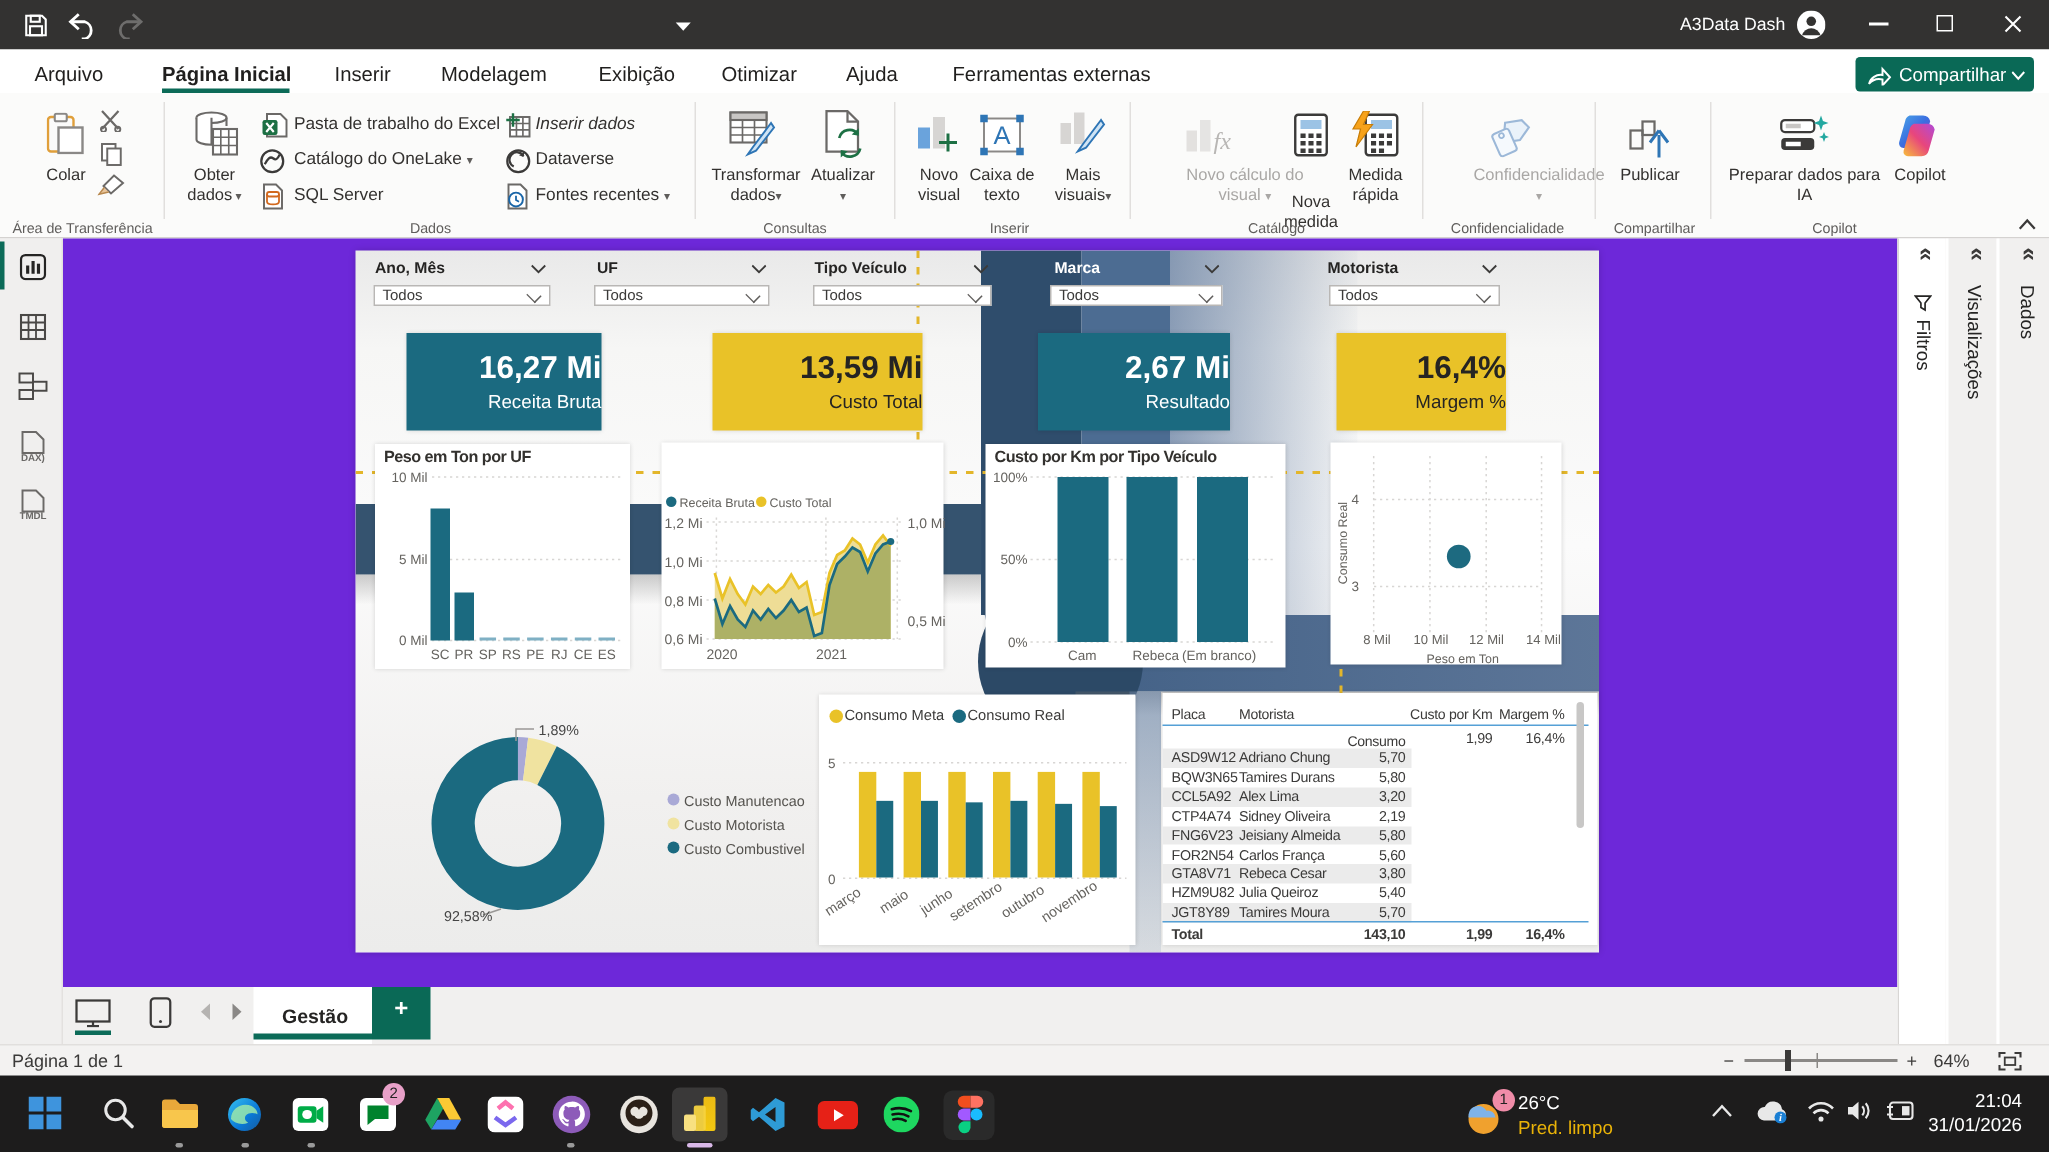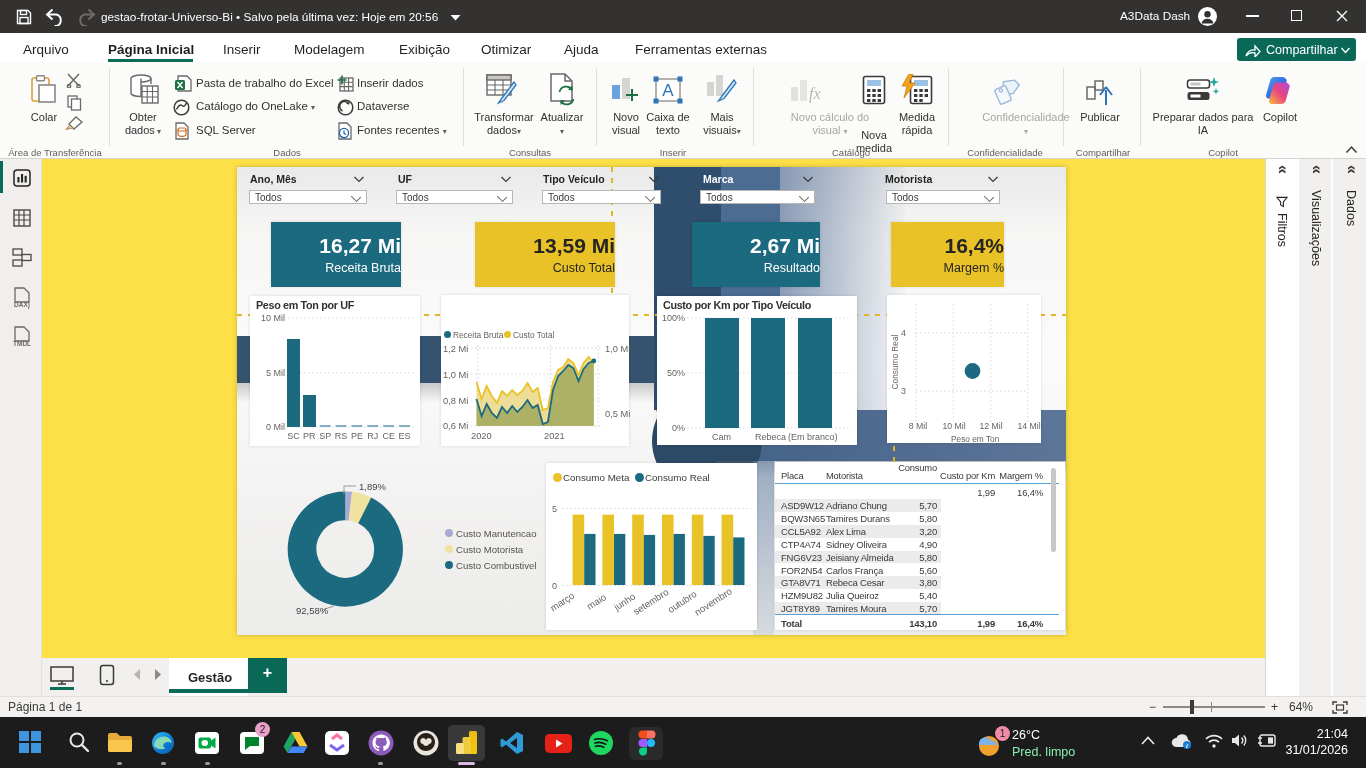--- a/index.html
+++ b/index.html
@@ -14,21 +14,21 @@
 
 #ribbon{left:0;top:62px;width:1366px;height:97px;background:#fbfbfa;border-bottom:1px solid #d4d2d0;}
 .rsep{position:absolute;top:6px;height:78px;width:1px;background:#e1dfdd;}
 .rgl{position:absolute;top:85px;font-size:9.5px;color:#5f5d5b;white-space:nowrap;transform:translateX(-50%);}
 .rlab{position:absolute;font-size:11px;color:#33312f;white-space:nowrap;text-align:center;line-height:13px;}
 .rlabl{position:absolute;font-size:11.5px;color:#33312f;white-space:nowrap;}
 .dis{color:#a9a7a5 !important;margin-left:24px;}
 
 #sidebar{left:0;top:159px;width:42px;height:537px;background:#f0efee;border-right:1px solid #e3e1df;}
 
-#canvas{left:42px;top:159px;width:1223px;height:499px;background:#fde047;}
+#canvas{left:42px;top:159px;width:1223px;height:499px;background:#6d28d9;}
 #page{position:absolute;left:195px;top:8px;width:829px;height:468px;background:linear-gradient(180deg,#e9e9e9 0%,#f6f6f5 14%,#fbfbfb 42%,#f1f0ef 78%,#ececeb 100%);box-shadow:0 0 5px rgba(0,0,0,.22);}
 
 #paneF{left:1265px;top:159px;width:32px;height:537px;background:#fff;border-left:1px solid #d8d6d4;}
 #paneV{left:1297px;top:159px;width:34px;height:537px;background:#f1f0ef;border-left:2px solid #fff;}
 #paneD{left:1331px;top:159px;width:35px;height:537px;background:#f1f0ef;border-left:2px solid #fff;}
 .vtext{position:absolute;font-size:12.5px;color:#252423;writing-mode:vertical-rl;}
 .chev2{position:absolute;font-size:16px;color:#3b3a39;writing-mode:vertical-rl;font-weight:bold;}
 
 #tabbar{left:42px;top:658px;width:1223px;height:38px;background:#f1f0ef;}
 #statusbar{left:0;top:696px;width:1366px;height:21px;background:#f3f2f1;border-top:1px solid #e1dfdd;font-size:12px;color:#3b3a39;}
@@ -61,21 +61,20 @@
       <rect x="4.5" y="1.5" width="6" height="4" fill="none" stroke="#fff" stroke-width="1.4"></rect>
     </svg>
  <svg class="abs" style="left:44px;top:8px" width="21" height="18" viewBox="0 0 21 18">
       <path d="M3.5 6.5 h9 a6 6 0 0 1 0 11.5 h-2" fill="none" stroke="#fff" stroke-width="1.9"></path>
       <path d="M8.5 1.5 L3 6.5 L8.5 11.5" fill="none" stroke="#fff" stroke-width="1.9"></path>
     </svg>
  <svg class="abs" style="left:76px;top:8px" width="21" height="18" viewBox="0 0 21 18">
       <path d="M17.5 6.5 h-9 a6 6 0 0 0 0 11.5 h2" fill="none" stroke="#6e6d6c" stroke-width="1.9"></path>
       <path d="M12.5 1.5 L18 6.5 L12.5 11.5" fill="none" stroke="#6e6d6c" stroke-width="1.9"></path>
     </svg>
- <div class="abs t" style="left:101px;top:10px;">gestao-frotar-Universo-Bi <span>• Salvo pela última vez: Hoje em 20:56</span></div>
  <svg class="abs" style="left:450px;top:14px" width="11" height="8" viewBox="0 0 11 8">
       <path d="M0.5 1 L5.5 6.5 L10.5 1 z" fill="#fff"></path>
     </svg>
  <div class="abs t" style="left:1120px;top:9px;">A3Data Dash</div>
  <svg class="abs" style="left:1198px;top:7px" width="19" height="19" viewBox="0 0 19 19">
       <circle cx="9.5" cy="9.5" r="9.5" fill="#fff"></circle>
       <circle cx="9.5" cy="7.2" r="3.2" fill="#333231"></circle>
       <path d="M3.4 16.5 a6.3 6.3 0 0 1 12.2 0" fill="#333231"></path>
     </svg>
  <div class="abs" style="left:1246px;top:15px;width:13px;height:1.6px;background:#fff;"></div>
@@ -150,21 +149,21 @@
       <path d="M2 1 h8 l4 4 v12 h-12 z" fill="#fff" stroke="#6b6967" stroke-width="1.3"></path>
       <rect x="4" y="6" width="8" height="3" rx="1.5" fill="none" stroke="#d2691e" stroke-width="1.2"></rect>
       <path d="M4 7.5 v5 c0 1 1.8 1.8 4 1.8 s4 -0.8 4 -1.8 v-5" fill="none" stroke="#d2691e" stroke-width="1.2"></path>
     </svg>
  <div class="rlabl" style="left:196px;top:62px;">SQL Server</div>
  <svg class="abs" style="left:337px;top:13px" width="17" height="17" viewBox="0 0 17 17">
       <rect x="3" y="3" width="13" height="13" fill="#fff" stroke="#6b6967" stroke-width="1.3"></rect>
       <path d="M3 7.3 h13 M3 11.6 h13 M7.3 3 v13 M11.6 3 v13" stroke="#6b6967" stroke-width="1.1"></path>
       <path d="M5 0.5 v9 M0.5 5 h9" stroke="#1d7044" stroke-width="1.6"></path>
     </svg>
- <div class="rlabl" style="left:357px;top:15px;">Inserir dados</div>
+ <div class="rlabl" style="left:357px;top:15px;font-style:italic;">Inserir dados</div>
  <svg class="abs" style="left:337px;top:37px" width="17" height="17" viewBox="0 0 17 17">
       <circle cx="8.5" cy="8.5" r="7.3" fill="none" stroke="#3b3a39" stroke-width="1.5"></circle>
       <path d="M5.5 12 a5 5 0 1 1 6.5 -7" fill="none" stroke="#3b3a39" stroke-width="1.5"></path>
       <path d="M12.5 2.5 l-0.5 3.2 l-3 -1.2" fill="#3b3a39"></path>
     </svg>
  <div class="rlabl" style="left:357px;top:38px;">Dataverse</div>
  <svg class="abs" style="left:337px;top:60px" width="17" height="18" viewBox="0 0 17 18">
       <path d="M2 1 h8 l4 4 v12 h-12 z" fill="#fff" stroke="#6b6967" stroke-width="1.3"></path>
       <circle cx="7" cy="11" r="4.6" fill="#fff" stroke="#1a66a8" stroke-width="1.3"></circle>
       <path d="M7 8.5 v2.8 l2 1.2" fill="none" stroke="#1a66a8" stroke-width="1.2"></path>
@@ -566,21 +565,21 @@
   <div class="mon" style="left:40px;top:133px;">maio</div>
   <div class="mon" style="left:67px;top:133px;">junho</div>
   <div class="mon" style="left:85px;top:133px;">setembro</div>
   <div class="mon" style="left:120px;top:133px;">outubro</div>
   <div class="mon" style="left:146px;top:133px;">novembro</div>
  </div>
 
  <div class="card" style="left:538px;top:295px;width:290px;height:168px;font-size:9.5px;color:#3b3a39;letter-spacing:-0.2px;">
   <div class="abs" style="left:6px;top:8px;font-size:9.4px;">Placa</div>
   <div class="abs" style="left:51px;top:8px;font-size:9.4px;">Motorista</div>
-  <div class="abs thr" style="left:122px;top:0;width:40px;font-size:9.4px;">Consumo</div>
+  <div class="abs thr" style="left:122px;top:26px;width:40px;font-size:9.4px;">Consumo</div>
   <div class="abs thr" style="left:160px;top:8px;width:60px;font-size:9.4px;white-space:nowrap;">Custo por Km</div>
   <div class="abs thr" style="left:224px;top:8px;width:44px;font-size:9.4px;">Margem %</div>
   <div class="abs" style="left:0;top:21px;width:284px;height:1.4px;background:#55a0d6;"></div>
   <div class="abs thr" style="left:150px;top:25px;width:70px;">1,99</div>
   <div class="abs thr" style="left:208px;top:25px;width:60px;">16,4%</div>
   <div class="trow odd" style="top:37px;">
           <span class="c1">ASD9W12</span>
           <span class="c2">Adriano Chung</span>
           <span class="c3">5,70</span>
         </div>
@@ -590,21 +589,21 @@
           <span class="c3">5,80</span>
         </div>
   <div class="trow odd" style="top:62.8px;">
           <span class="c1">CCL5A92</span>
           <span class="c2">Alex Lima</span>
           <span class="c3">3,20</span>
         </div>
   <div class="trow" style="top:75.7px;">
           <span class="c1">CTP4A74</span>
           <span class="c2">Sidney Oliveira</span>
-          <span class="c3">4,90</span>
+          <span class="c3">2,19</span>
         </div>
   <div class="trow odd" style="top:88.6px;">
           <span class="c1">FNG6V23</span>
           <span class="c2">Jeisiany Almeida</span>
           <span class="c3">5,80</span>
         </div>
   <div class="trow" style="top:101.5px;">
           <span class="c1">FOR2N54</span>
           <span class="c2">Carlos França</span>
           <span class="c3">5,60</span>
@@ -777,21 +776,21 @@
  <div class="abs" style="left:205px;top:45px;width:5px;height:3px;background:#9a9a9a;border-radius:2px;"></div>
  <div class="abs" style="left:378px;top:45px;width:5px;height:3px;background:#9a9a9a;border-radius:2px;"></div>
 
  <svg class="abs" style="left:976px;top:13px" width="28" height="27" viewBox="0 0 28 27">
       <circle cx="13" cy="16" r="10" fill="#f0a12e"></circle>
       <path d="M3 13 a6.5 6.5 0 0 1 12 -2.5 a5 5 0 0 1 6 4.5 h-18 z" fill="#7fb3e8"></path>
     </svg>
  <div class="abs" style="left:616px;top:-4px;"></div>
  <div class="abs" style="left:995px;top:9px;width:15px;height:15px;border-radius:50%;background:#f08ca8;color:#342;font-size:10px;text-align:center;line-height:15px;color:#222;">1</div>
  <div class="abs" style="left:1012px;top:11px;font-size:12.5px;color:#fff;">26°C</div>
- <div class="abs" style="left:1012px;top:28px;font-size:12.5px;color:#86efac;">Pred. limpo</div>
+ <div class="abs" style="left:1012px;top:28px;font-size:12.5px;color:#eab308;">Pred. limpo</div>
 
  <svg class="abs" style="left:1141px;top:19px" width="14" height="9" viewBox="0 0 14 9">
       <path d="M1 8 L7 1.5 L13 8" fill="none" stroke="#e8e8e8" stroke-width="1.6"></path>
     </svg>
  <svg class="abs" style="left:1171px;top:17px" width="22" height="15" viewBox="0 0 22 15">
       <path d="M5 13 a4.5 4.5 0 0 1 0.5 -9 a6 6 0 0 1 11.5 1.5 a4 4 0 0 1 0 7.5 z" fill="#e8e8e8"></path>
       <circle cx="16" cy="11" r="4" fill="#1a7fd4"></circle>
       <text x="16" y="13.6" font-size="7" fill="#fff" text-anchor="middle" font-family="Liberation Serif" font-style="italic" font-weight="bold">i</text>
     </svg>
  <svg class="abs" style="left:1205px;top:17px" width="18" height="14" viewBox="0 0 18 14">

